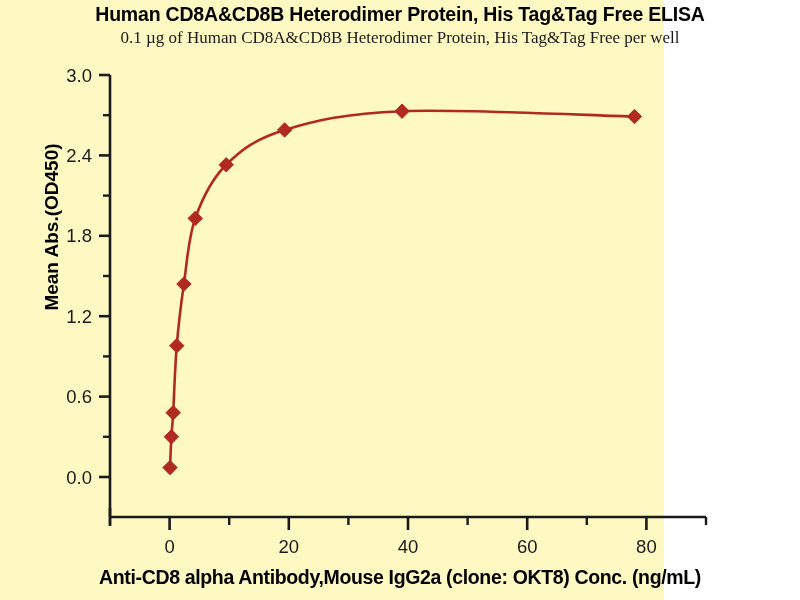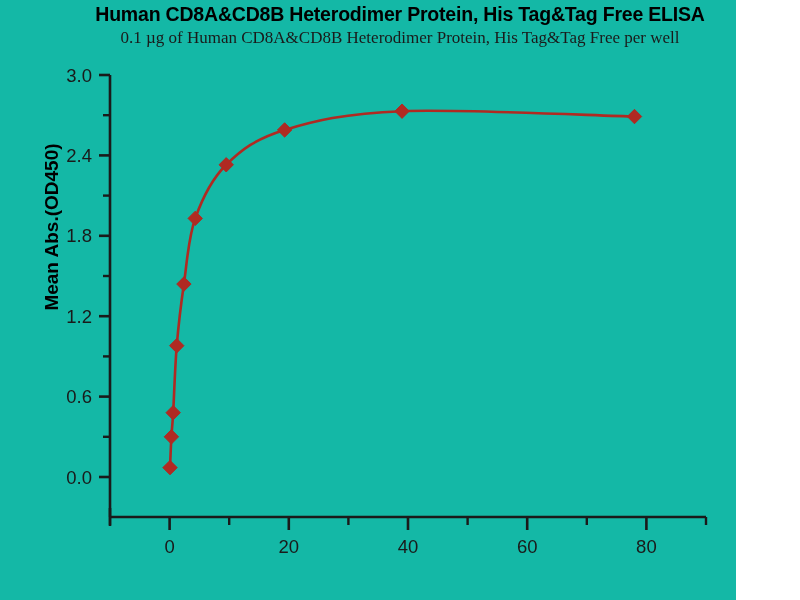--- a/index.html
+++ b/index.html
@@ -9,23 +9,23 @@
   }
   body {
     width: 800px;
     height: 600px;
     overflow: hidden;
     font-family: "Liberation Sans", sans-serif;
     color: #1a1a1a;
   }
   #figure {
     position: relative;
-    width: 736px;
+    width: 664px;
     height: 600px;
-    background: #14b8a6;
+    background: #fef9c3;
   }
   
   #title-block {
     position: absolute;
     left: 0;
     top: 2px;
     width: 800px;
     text-align: center;
   }
   #chart-title {
@@ -86,20 +86,21 @@
 <body>
 
 <div id="figure">
 
   <div id="title-block">
     <div id="chart-title">Human CD8A&amp;CD8B Heterodimer Protein, His Tag&amp;Tag Free ELISA</div>
     <div id="chart-subtitle">0.1 µg of Human CD8A&amp;CD8B Heterodimer Protein, His Tag&amp;Tag Free per well</div>
   </div>
 
   <div id="ylabel">Mean Abs.(OD450)</div>
+  <div id="xlabel">Anti-CD8 alpha Antibody,Mouse IgG2a (clone: OKT8) Conc. (ng/mL)</div>
 
   <svg id="plot-svg" width="800" height="600">
     <g id="y-axis-group">
         <line x1="110" y1="75" x2="110" y2="517" stroke="#1a1a1a" stroke-width="2.6"></line>
         <line x1="99" y1="477" x2="110" y2="477" stroke="#1a1a1a" stroke-width="2.6"></line>
         <text x="92" y="483.5" text-anchor="end" class="tick-text">0.0</text>
         <line x1="99" y1="396.6" x2="110" y2="396.6" stroke="#1a1a1a" stroke-width="2.6"></line>
         <text x="92" y="403.1" text-anchor="end" class="tick-text">0.6</text>
         <line x1="99" y1="316.20000000000005" x2="110" y2="316.20000000000005" stroke="#1a1a1a" stroke-width="2.6"></line>
         <text x="92" y="322.70000000000005" text-anchor="end" class="tick-text">1.2</text>

